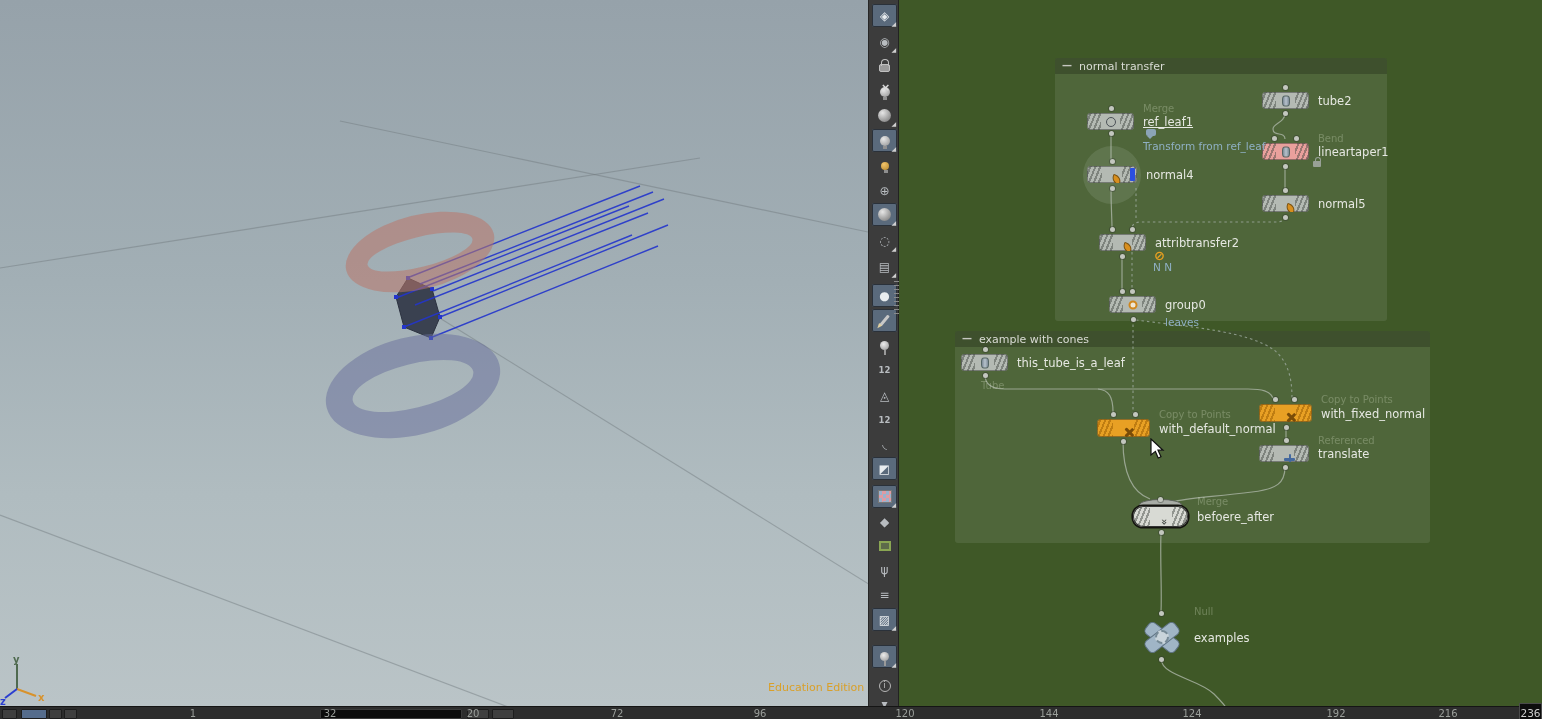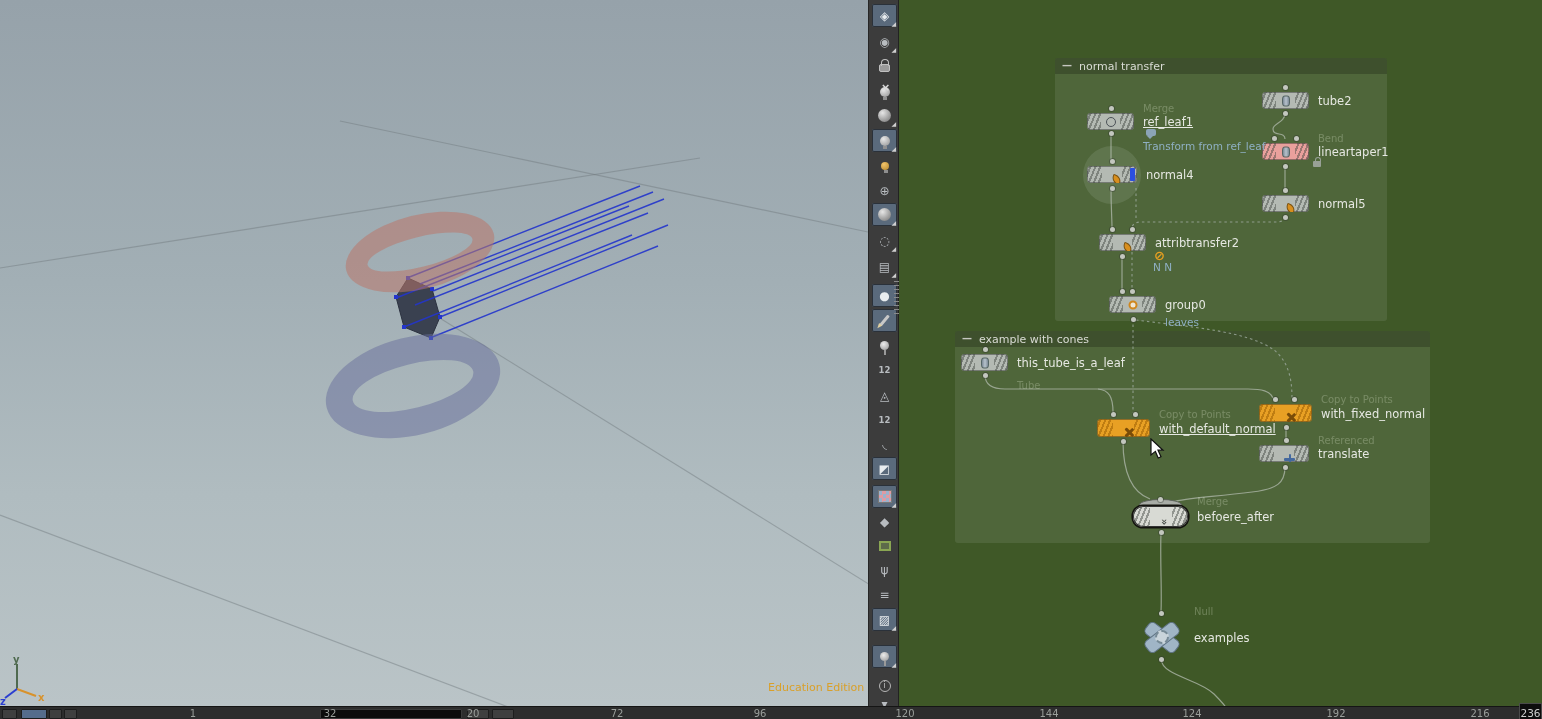--- a/index.html
+++ b/index.html
@@ -293,25 +293,25 @@
         <div class="stripes sr"></div>
         <span class="node-icon ni-group"></span>
       </div>
       <div class="node-label" style="left: 1165px; top: 298px;">group0</div>
       <div class="comment-text" style="left: 1165px; top: 316px;">leaves</div>
       <div class="node gray" style="left: 961px; top: 354px; width: 47px; height: 17px;">
         <div class="stripes sl"></div>
         <div class="stripes sr"></div>
         <span class="node-icon ni-tube"></span>
       </div>
-      <div class="type-label" style="left: 1017px; top: 344px; margin-top: 36px;">Tube</div>
+      <div class="type-label" style="left: 981px; top: 344px; margin-top: 36px;">Tube</div>
       <div class="node-label" style="left: 1017px; top: 356px;">this_tube_is_a_leaf</div>
       <div class="node orange" style="left: 1097px; top: 419px; width: 53px; height: 18px;"><div class="stripes sl"></div><div class="stripes sr"></div><span class="node-icon ni-copy"></span></div>
       <div class="type-label" style="left: 1159px; top: 409px;">Copy to Points</div>
-      <div class="node-label" style="left: 1159px; top: 421.5px; text-decoration: underline;">with_default_normal</div>
+      <div class="node-label" style="left: 1159px; top: 421.5px;">with_default_normal</div>
       <div class="node orange" style="left: 1259px; top: 404px; width: 53px; height: 18px;"><div class="stripes sl"></div><div class="stripes sr"></div><span class="node-icon ni-copy"></span></div>
       <div class="type-label" style="left: 1321px; top: 394px;">Copy to Points</div>
       <div class="node-label" style="left: 1321px; top: 406.5px;">with_fixed_normal</div>
       <div class="node gray" style="left: 1259px; top: 445px; width: 50px; height: 17px;"><div class="stripes sl"></div><div class="stripes sr"></div><span class="node-icon ni-transform"></span></div>
       <div class="type-label" style="left: 1318px; top: 435px;">Referenced</div>
       <div class="node-label" style="left: 1318px; top: 447px;">translate</div>
       <div class="merge-cap" style="left: 1139px; top: 499px; width: 43px; height: 12px;"></div>
       <div class="node selected" style="left: 1133px; top: 506px; width: 55px; height: 21px;">
         <div class="stripes sl"></div>
         <div class="stripes sr"></div>
@@ -374,17 +374,17 @@
       <div class="tl-btn" style="left: 492px; width: 22px;"></div>
       <div class="tl-tick" style="left: 193px;">1</div>
       <div class="tl-tick" style="left: 330px;">32</div>
       <div class="tl-tick" style="left: 473px;">20</div>
       <div class="tl-tick" style="left: 617px;">72</div>
       <div class="tl-tick" style="left: 760px;">96</div>
       <div class="tl-tick" style="left: 905px;">120</div>
       <div class="tl-tick" style="left: 1049px;">144</div>
       <div class="tl-tick" style="left: 1192px;">124</div>
       <div class="tl-tick" style="left: 1336px;">192</div>
-      <div class="tl-tick" style="left: 1480px;">216</div>
+      <div class="tl-tick" style="left: 1448px;">216</div>
     </div>
   <div id="frame-box">236</div>
 
 </div>
 
 </body></html>

